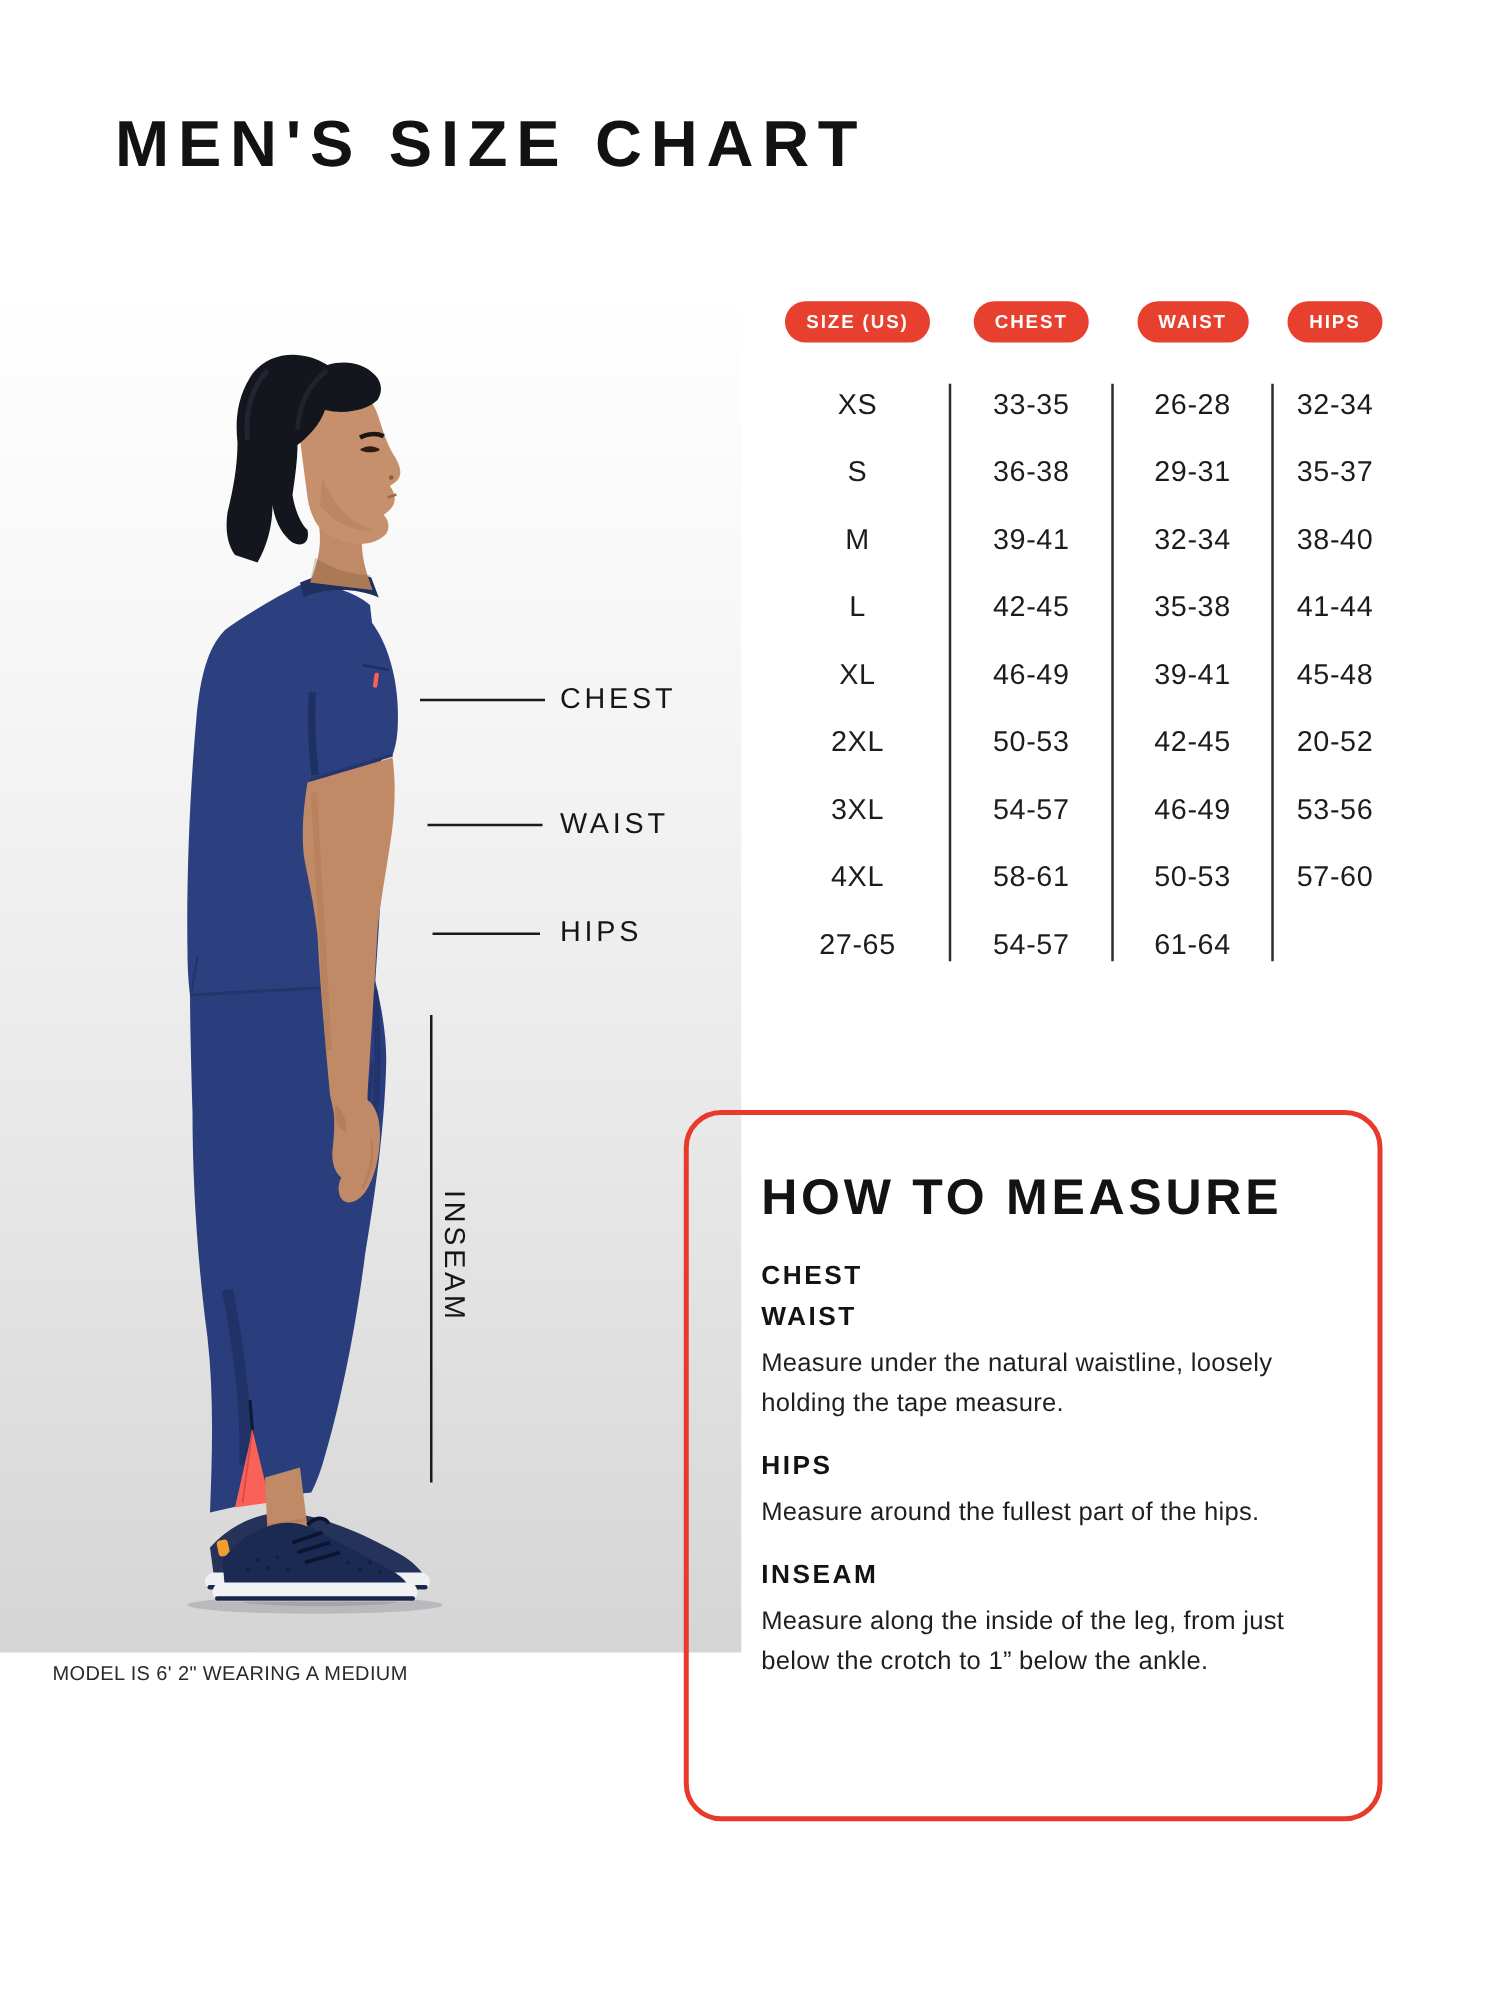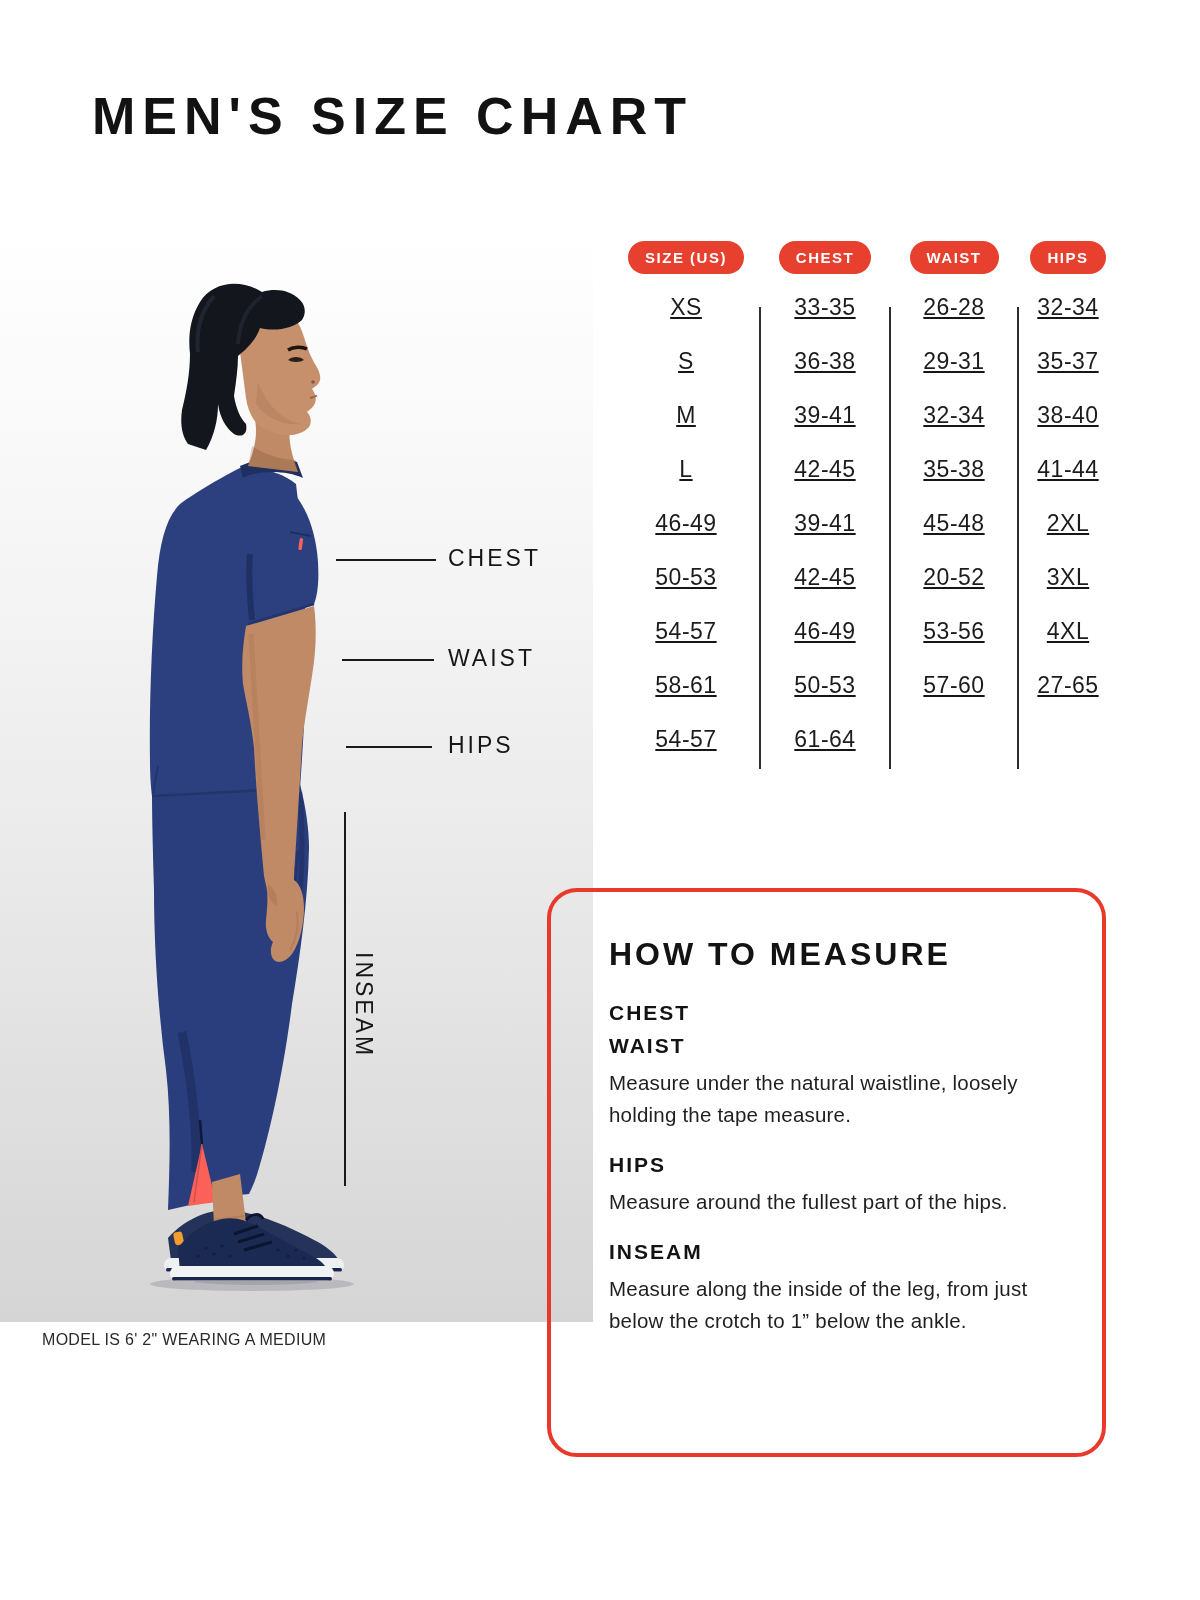--- a/index.html
+++ b/index.html
@@ -32,21 +32,21 @@
     position: absolute; left: 612px; width: 506px;
     display: grid; grid-template-columns: 148px 130px 128px 100px;
   }
   .pill-row { top: 241px; }
   .pill-cell { display:flex; justify-content:center; align-items:flex-end; }
   .pill {
     background: #e8402e; color: #ffffff;
     font-size: 15px; font-weight: bold; letter-spacing: 1.5px;
     padding: 8px 17px; border-radius: 17px; white-space: nowrap;
   }
-  .table-body { top: 280px; grid-auto-rows: 54px; text-decoration: underline; }
+  .table-body { top: 296px; grid-auto-rows: 54px; }
   .cell {
     display:flex; align-items:center; justify-content:center;
     font-size: 23px; letter-spacing: .5px; color: #1c1c1c;
   }
   .vline { position:absolute; width:2px; background:#2d2d2d; top:307px; height:462px; }
   .vline.v1 { left: 759px; } .vline.v2 { left: 889px; } .vline.v3 { left: 1017px; }
 
   
   .m-line { position:absolute; height:2px; background:#1a1a1a; }
   .m-label {
@@ -66,21 +66,21 @@
 
   
   .measure-box {
     position:absolute; left:547px; top:888px;
     width:559px; height:569px;
     border:4px solid #e8392b; border-radius:30px;
     padding:44px 40px 0 58px;
     background: transparent;
   }
   .measure-box h2 {
-    margin:0 0 28px 0; font-size:32px; font-weight:bold;
+    margin:0 0 28px 0; font-size:40px; font-weight:bold;
     letter-spacing:3px; color:#131313;
   }
   .measure-box h3 {
     margin:0 0 9px 0; font-size:21px; font-weight:bold;
     letter-spacing:2px; color:#131313;
   }
   .measure-box p {
     margin:0 0 22px 0; font-size:20.5px; line-height:32px;
     letter-spacing:.2px; color:#1f1f1f; max-width:452px;
   }
@@ -203,20 +203,21 @@
       <div class="cell">29-31</div>
       <div class="cell">35-37</div>
       <div class="cell">M</div>
       <div class="cell">39-41</div>
       <div class="cell">32-34</div>
       <div class="cell">38-40</div>
       <div class="cell">L</div>
       <div class="cell">42-45</div>
       <div class="cell">35-38</div>
       <div class="cell">41-44</div>
+      <div class="cell">XL</div>
       <div class="cell">46-49</div>
       <div class="cell">39-41</div>
       <div class="cell">45-48</div>
       <div class="cell">2XL</div>
       <div class="cell">50-53</div>
       <div class="cell">42-45</div>
       <div class="cell">20-52</div>
       <div class="cell">3XL</div>
       <div class="cell">54-57</div>
       <div class="cell">46-49</div>

